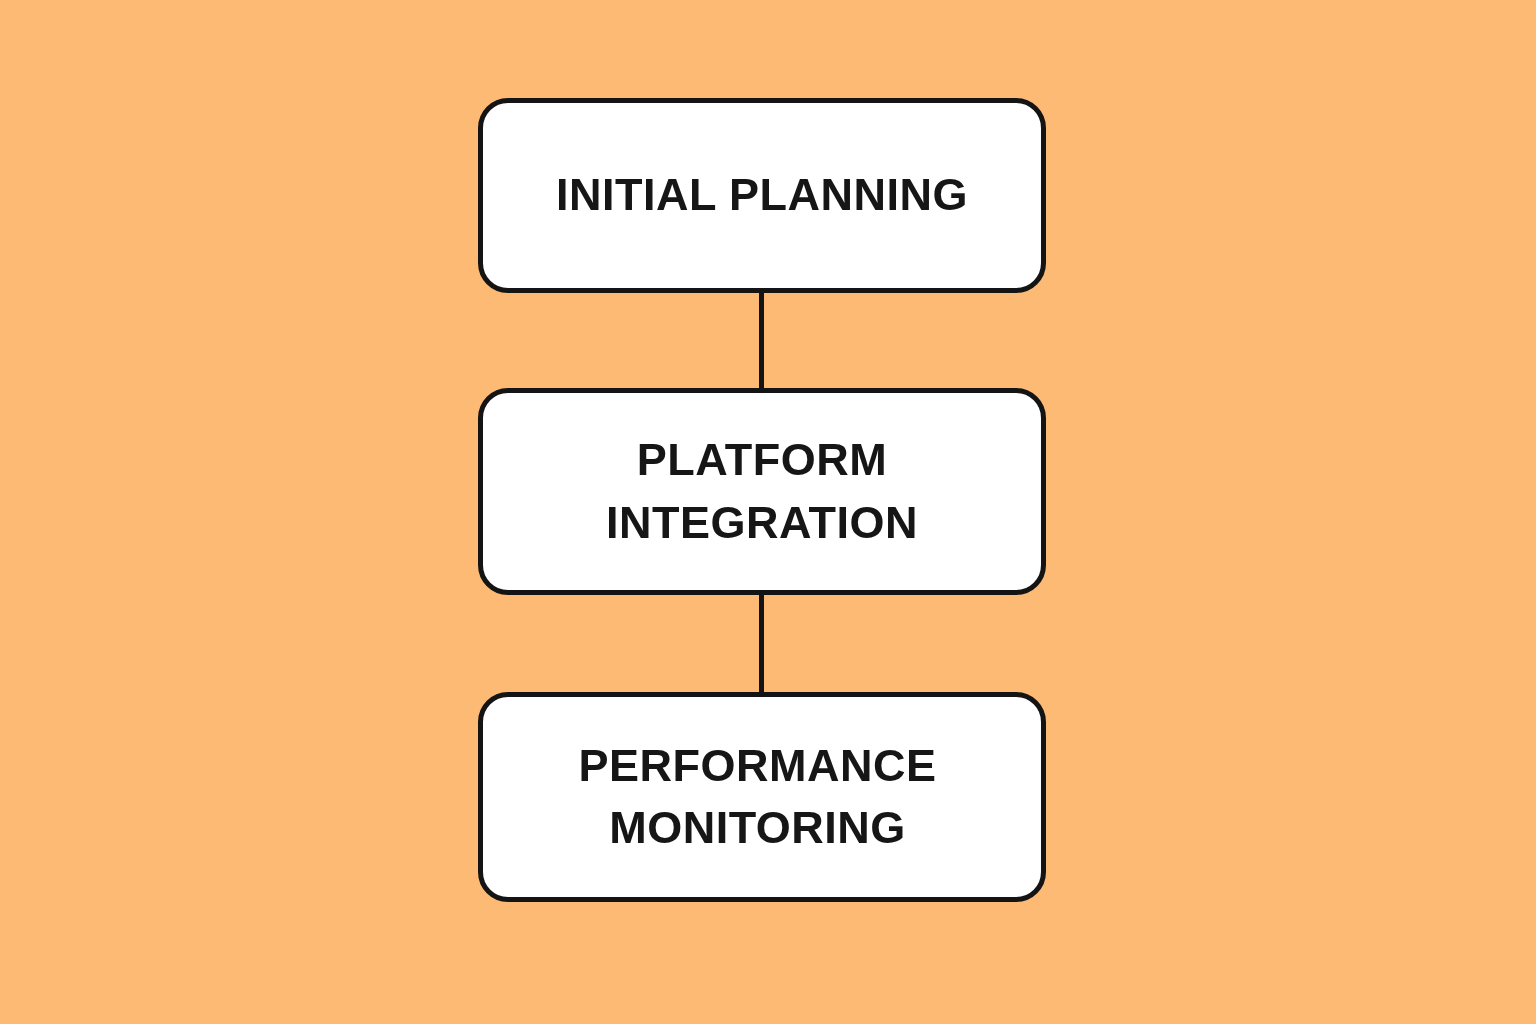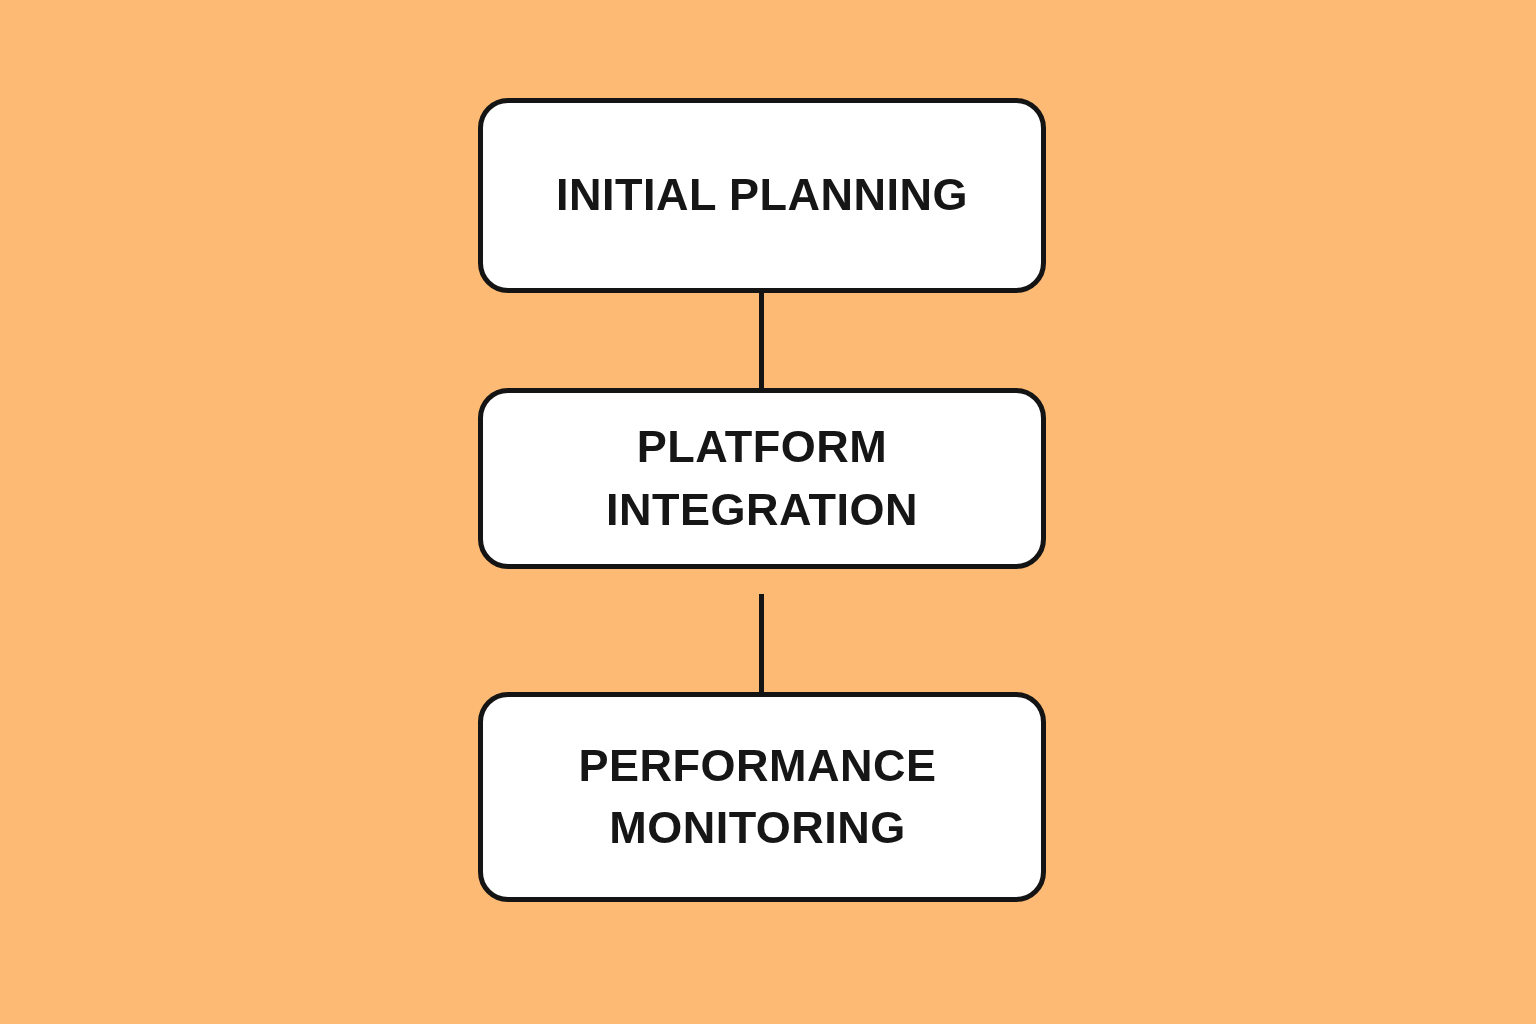--- a/index.html
+++ b/index.html
@@ -33,21 +33,21 @@
     text-align: center;
   }
   .flow-node .node-label {
     font-weight: bold;
     font-size: 45px;
     line-height: 1.38;
     letter-spacing: 0.5px;
     color: #161616;
   }
   #node-1 { top: 98px;  height: 195px; }
-  #node-2 { top: 388px; height: 181px; }
+  #node-2 { top: 388px; height: 207px; }
   #node-3 { top: 692px; height: 210px; padding-left: 46px; }
   .connector {
     position: absolute;
     left: 759px;
     width: 5px;
     background: #141414;
   }
   #connector-1 { top: 292px; height: 97px; }
   #connector-2 { top: 594px; height: 99px; }
 </style>

